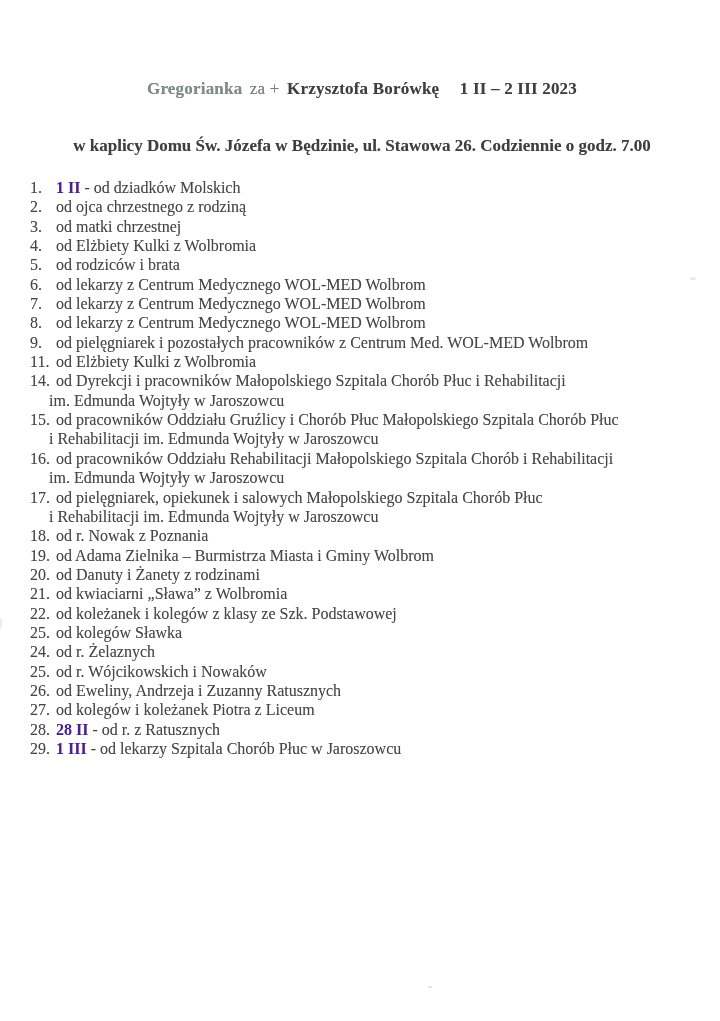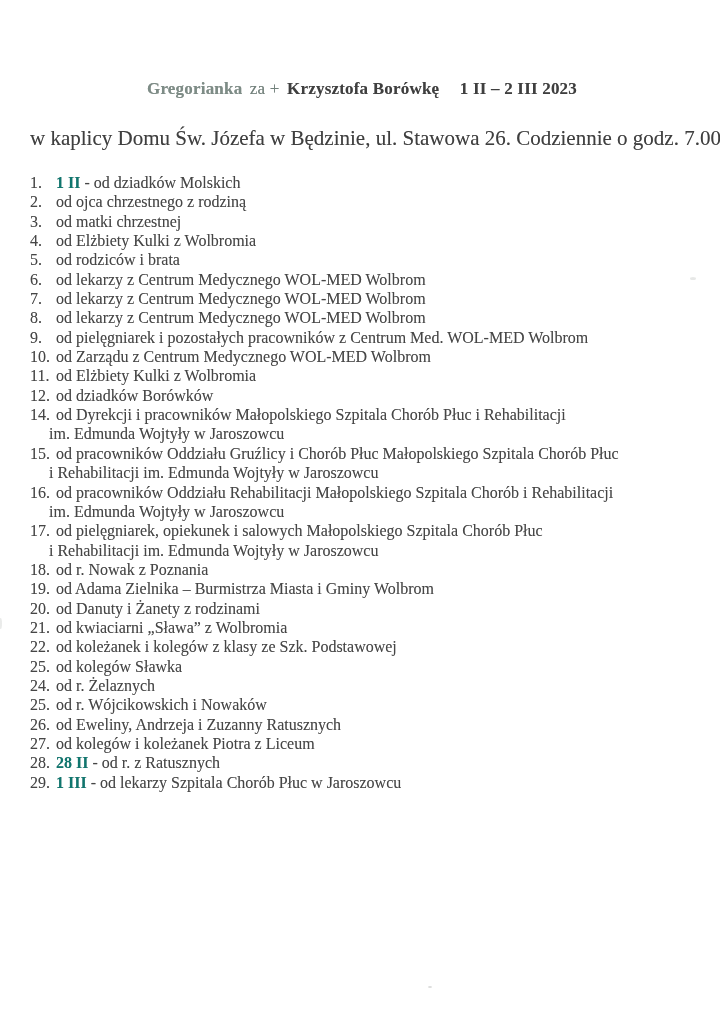--- a/index.html
+++ b/index.html
@@ -29,45 +29,45 @@
     font-weight: bold;
     white-space: nowrap;
     letter-spacing: 0.2px;
     text-shadow: 0 0 0.5px rgba(80,80,80,0.45);
   }
   .t-green { color: #7d8c86; }
   .t-za    { color: #71817b; font-weight: normal; margin: 0 3px; }
   .t-name  { color: #3f3f3f; }
   .t-dates { color: #3f3f3f; margin-left: 16px; }
   .title2 {
-    margin-top: 27px;
+    margin-top: 37px;
     text-align: center;
-    font-size: 21px;
-    font-weight: normal;
+    font-size: 17px;
+    font-weight: bold;
     color: #3f3f3f;
     white-space: nowrap;
     text-shadow: 0 0 0.5px rgba(80,80,80,0.45);
   }
   
   .list {
     list-style: none;
     margin: 22px 0 0 0;
     padding: 0;
     font-size: 16px;
     line-height: 19.35px;
     color: #464646;
     text-shadow: 0 0 0.5px rgba(90,90,90,0.4);
   }
   .row { display: flex; }
   .num {
     flex: 0 0 26px;
     width: 26px;
   }
   .content { flex: 1; white-space: nowrap; }
-  .date { font-weight: bold; color: #0f766e; }
+  .date { font-weight: bold; color: #4c1d95; }
   .cont-line { display: block; margin-left: -7px; }
   
   .artifact {
     position: absolute;
     background: #b9bcba;
     border-radius: 50%;
   }
   .a1 { left: 428px; top: 986px; width: 4px; height: 2px; opacity: 0.5; }
   .a2 { left: 690px; top: 277px; width: 6px; height: 3px; opacity: 0.35; }
   .a3 { left: -1px; top: 618px; width: 3px; height: 11px; opacity: 0.3; }
@@ -125,34 +125,26 @@
   <li class="row">
     <span class="num">8.</span>
     <span class="content"><span>od lekarzy z Centrum Medycznego WOL-MED Wolbrom</span></span>
   </li>
 
   <li class="row">
     <span class="num">9.</span>
     <span class="content"><span>od pielęgniarek i pozostałych pracowników z Centrum Med. WOL-MED Wolbrom</span></span>
   </li>
 
-  <li class="row">
-    <span class="num">10.</span>
-    <span class="content"><span>od Zarządu z Centrum Medycznego WOL-MED Wolbrom</span></span>
-  </li>
 
   <li class="row">
     <span class="num">11.</span>
     <span class="content"><span>od Elżbiety Kulki z Wolbromia</span></span>
   </li>
 
-  <li class="row">
-    <span class="num">12.</span>
-    <span class="content"><span>od dziadków Borówków</span></span>
-  </li>
 
 
   <li class="row">
     <span class="num">14.</span>
     <span class="content"><span>od Dyrekcji i pracowników Małopolskiego Szpitala Chorób Płuc i Rehabilitacji</span><span class="cont-line">im. Edmunda Wojtyły w Jaroszowcu</span></span>
   </li>
 
   <li class="row">
     <span class="num">15.</span>
     <span class="content"><span>od pracowników Oddziału Gruźlicy i Chorób Płuc Małopolskiego Szpitala Chorób Płuc</span><span class="cont-line">i Rehabilitacji im. Edmunda Wojtyły w Jaroszowcu</span></span>

